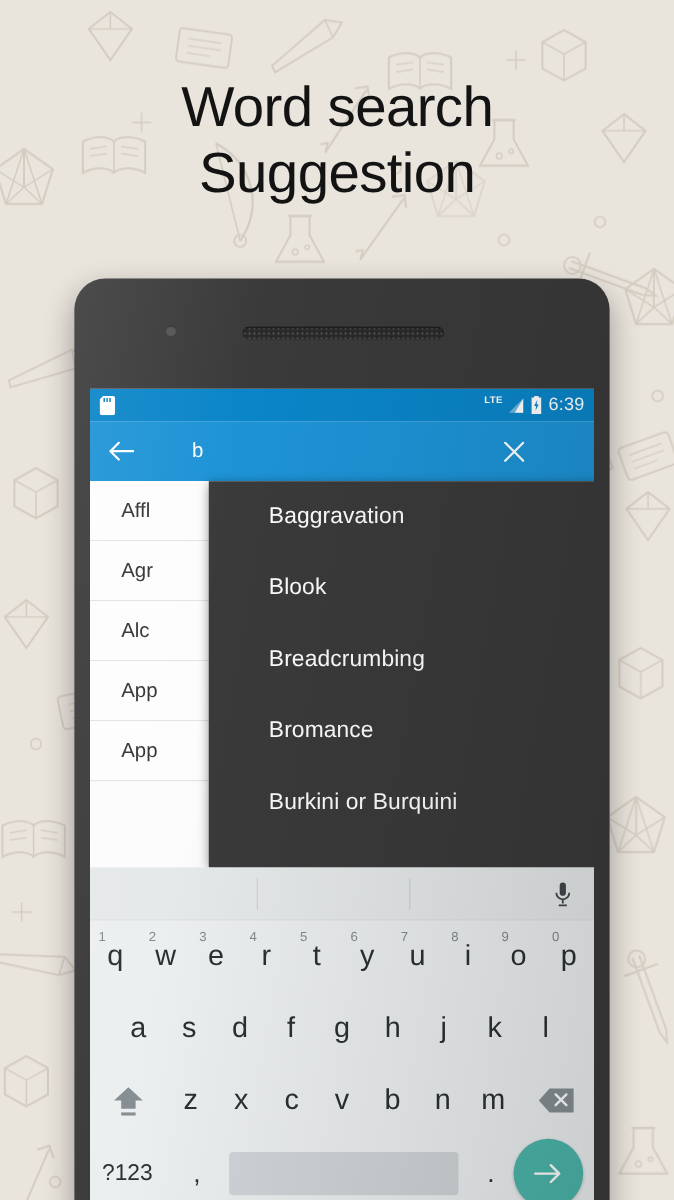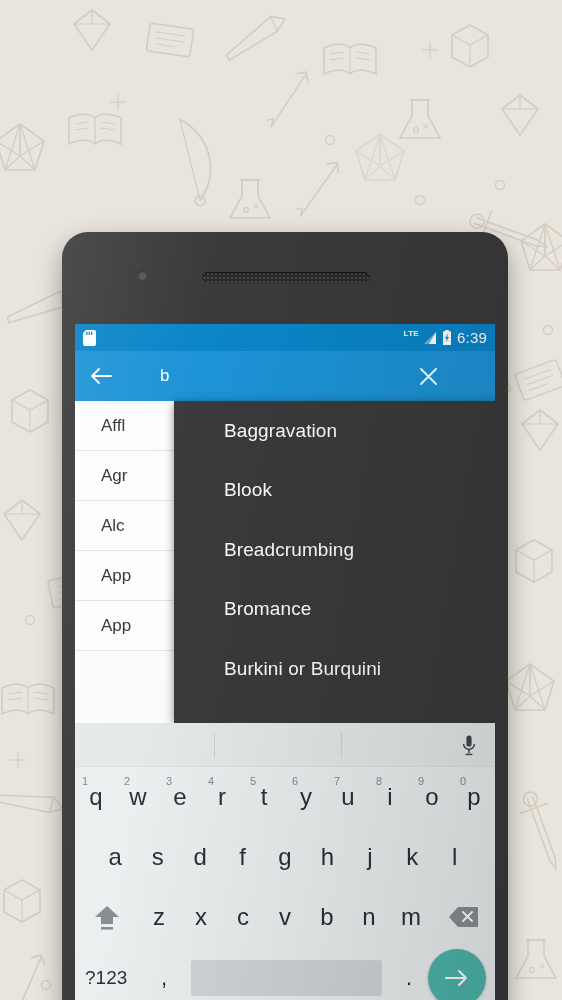--- a/index.html
+++ b/index.html
@@ -323,20 +323,22 @@
       <use href="#scroll" x="540" y="380" transform="rotate(-20 540 380)"></use>
       <use href="#dot" x="548" y="330"></use>
       <use href="#spark" x="18" y="760"></use>
       <use href="#d20" x="380" y="160" opacity="0.6"></use>
       <use href="#sword" x="200" y="260" transform="rotate(-15 200 260)" opacity="0.7"></use>
     </g>
   </svg>
 </div>
 
 <div id="headline">
+  <span>Word search</span>
+  <span class="l2">Suggestion</span>
 </div>
 
 <div id="phone">
   <div id="phone-bezel-top">
     <div id="front-camera"></div>
     <div id="earpiece"></div>
   </div>
 
   <div id="screen">
 

